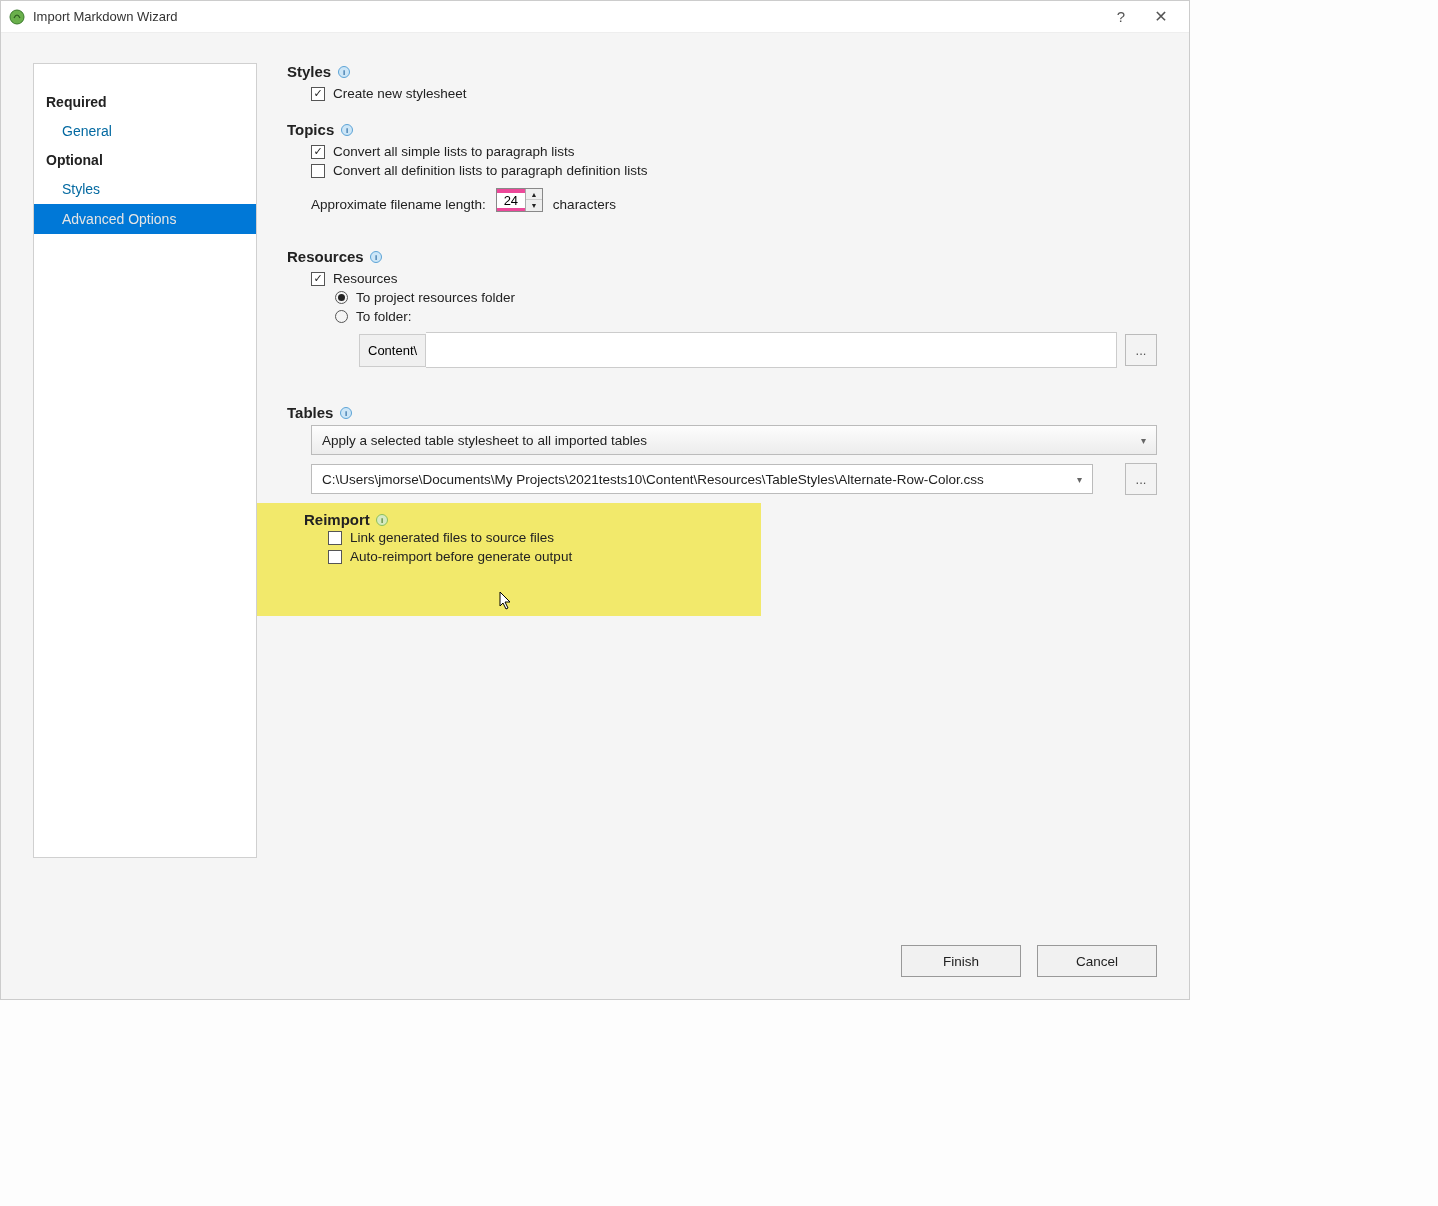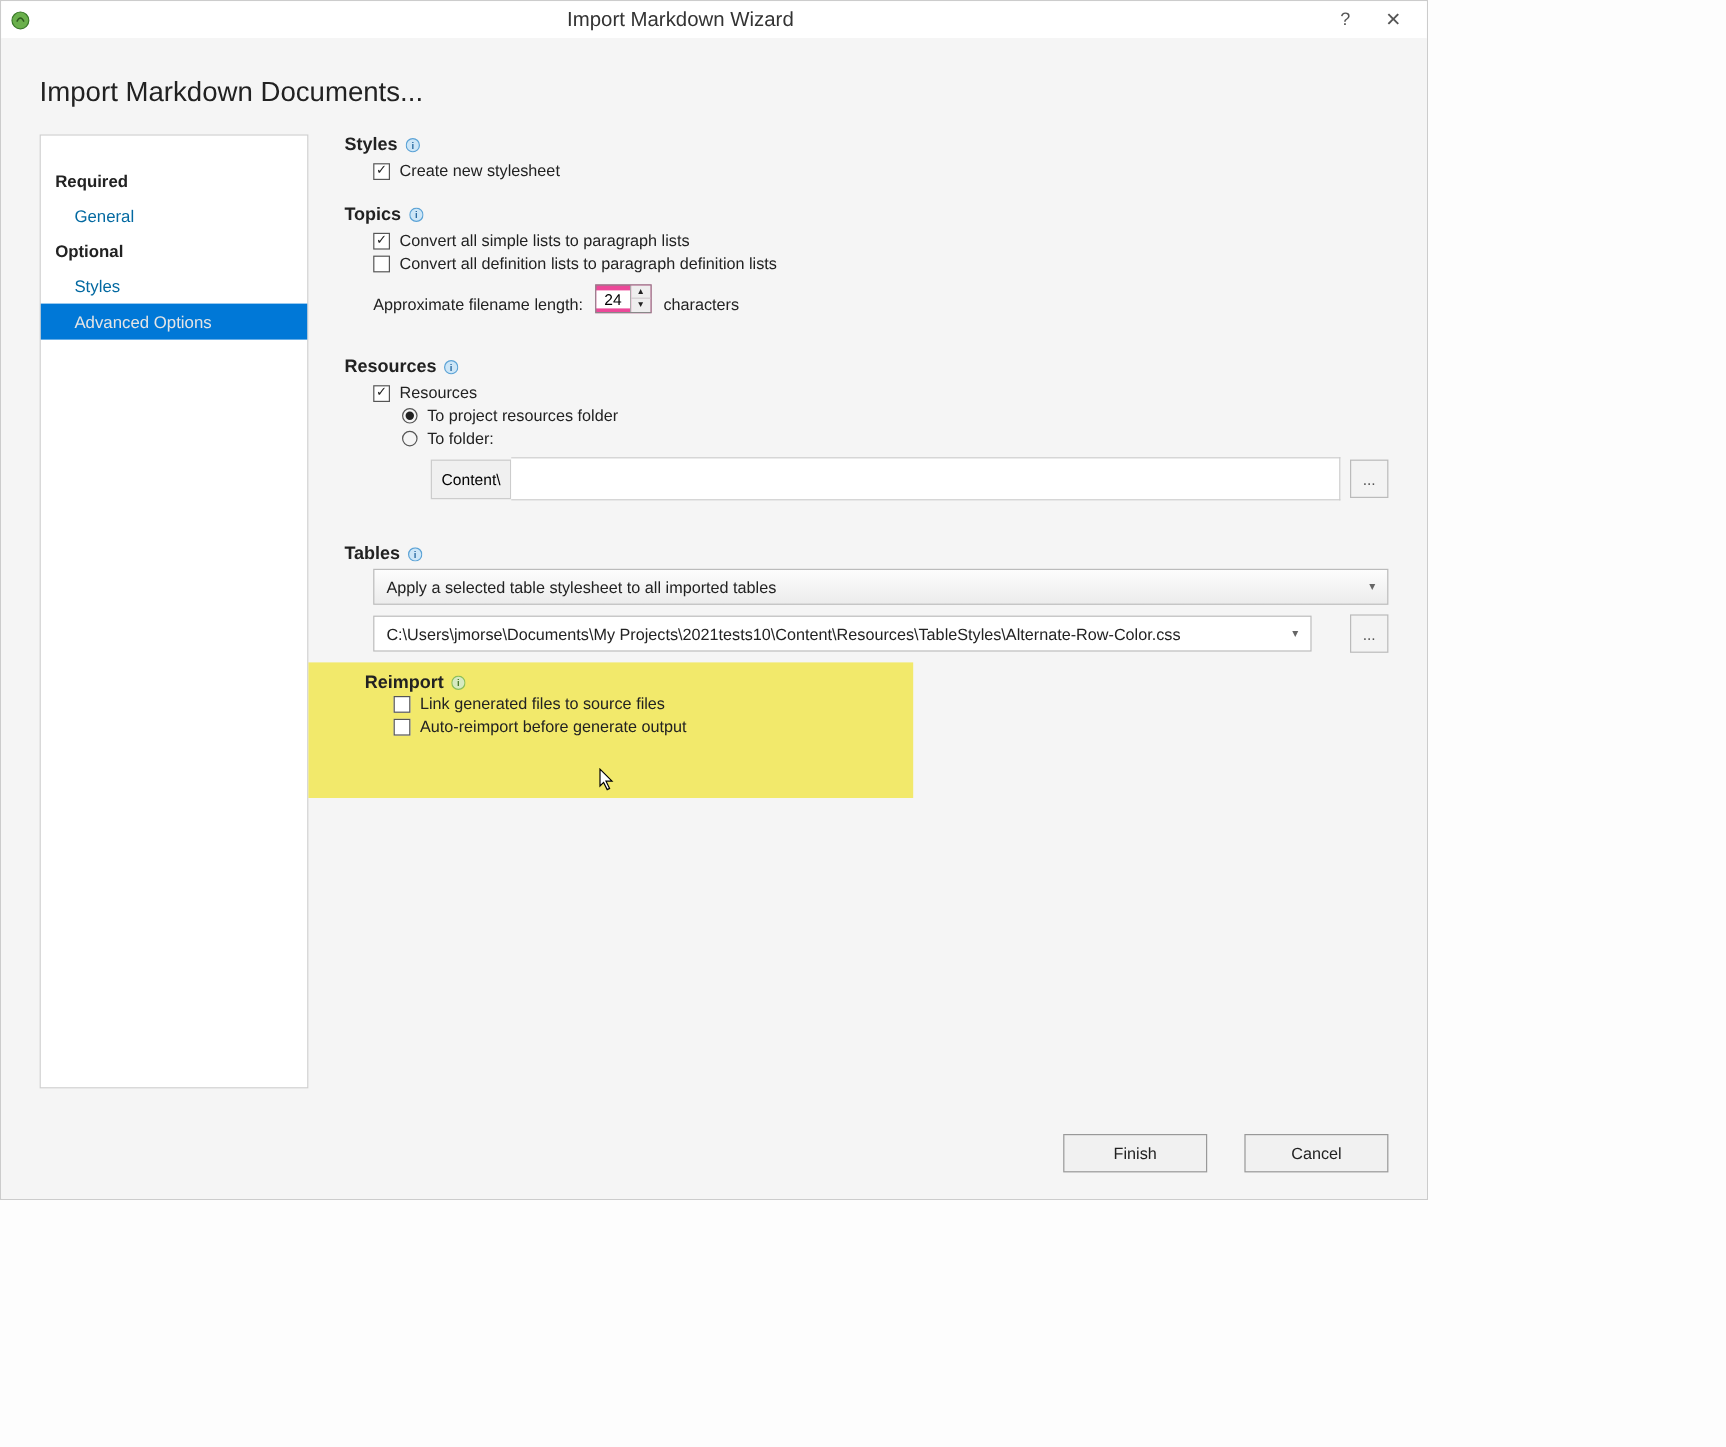--- a/index.html
+++ b/index.html
@@ -26,21 +26,21 @@
   align-items: center;
   padding: 0 8px;
   border-bottom: 1px solid #eee;
   background: #fff;
 }
 .titlebar .app-icon {
   width: 16px; height: 16px;
   margin-right: 8px;
   display: inline-block;
 }
-.titlebar .title { font-size: 17px; color: #333; flex: 1; text-align: center; }
+.titlebar .title { font-size: 13px; color: #333; flex: 1; }
 .titlebar .ctrl {
   width: 40px; height: 28px;
   display: flex; align-items: center; justify-content: center;
   font-size: 15px; color: #555;
 }
 .titlebar .ctrl.close { font-size: 16px; }
 
 .pagebody {
   background: #f5f5f5;
   padding: 30px 32px 20px 32px;
@@ -215,21 +215,21 @@
 .reimport-title {
   font-weight: 600;
   font-size: 15px;
   display: flex; align-items: center; gap: 6px;
 }
 
 .footer {
   position: absolute;
   right: 32px;
   bottom: 22px;
-  display: flex; gap: 31px; border-radius: 12px;
+  display: flex; gap: 16px; border-radius: 12px;
 }
 .btn {
   width: 120px; height: 32px;
   border: 1px solid #999;
   background: #f1f1f1;
   font-size: 13.5px;
   display: flex; align-items: center; justify-content: center;
 }
 </style>
 </head>
@@ -242,21 +242,20 @@
           <circle cx="8" cy="8" r="7" fill="#6ab04c" stroke="#3a7a2a"></circle>
           <path d="M5 9 Q8 3 11 9" fill="none" stroke="#2d5a1f" stroke-width="1.2"></path>
         </svg>
     </span>
     <span class="title">Import Markdown Wizard</span>
     <div class="ctrl">?</div>
     <div class="ctrl close">✕</div>
   </div>
 
   <div class="pagebody">
-    <div class="page-title">Import Markdown Documents...</div>
 
     <div class="columns">
       <div class="sidebar">
         <div class="side-head">Required</div>
         <div class="side-item">General</div>
         <div class="side-head">Optional</div>
         <div class="side-item">Styles</div>
         <div class="side-item selected">Advanced Options</div>
       </div>
 

